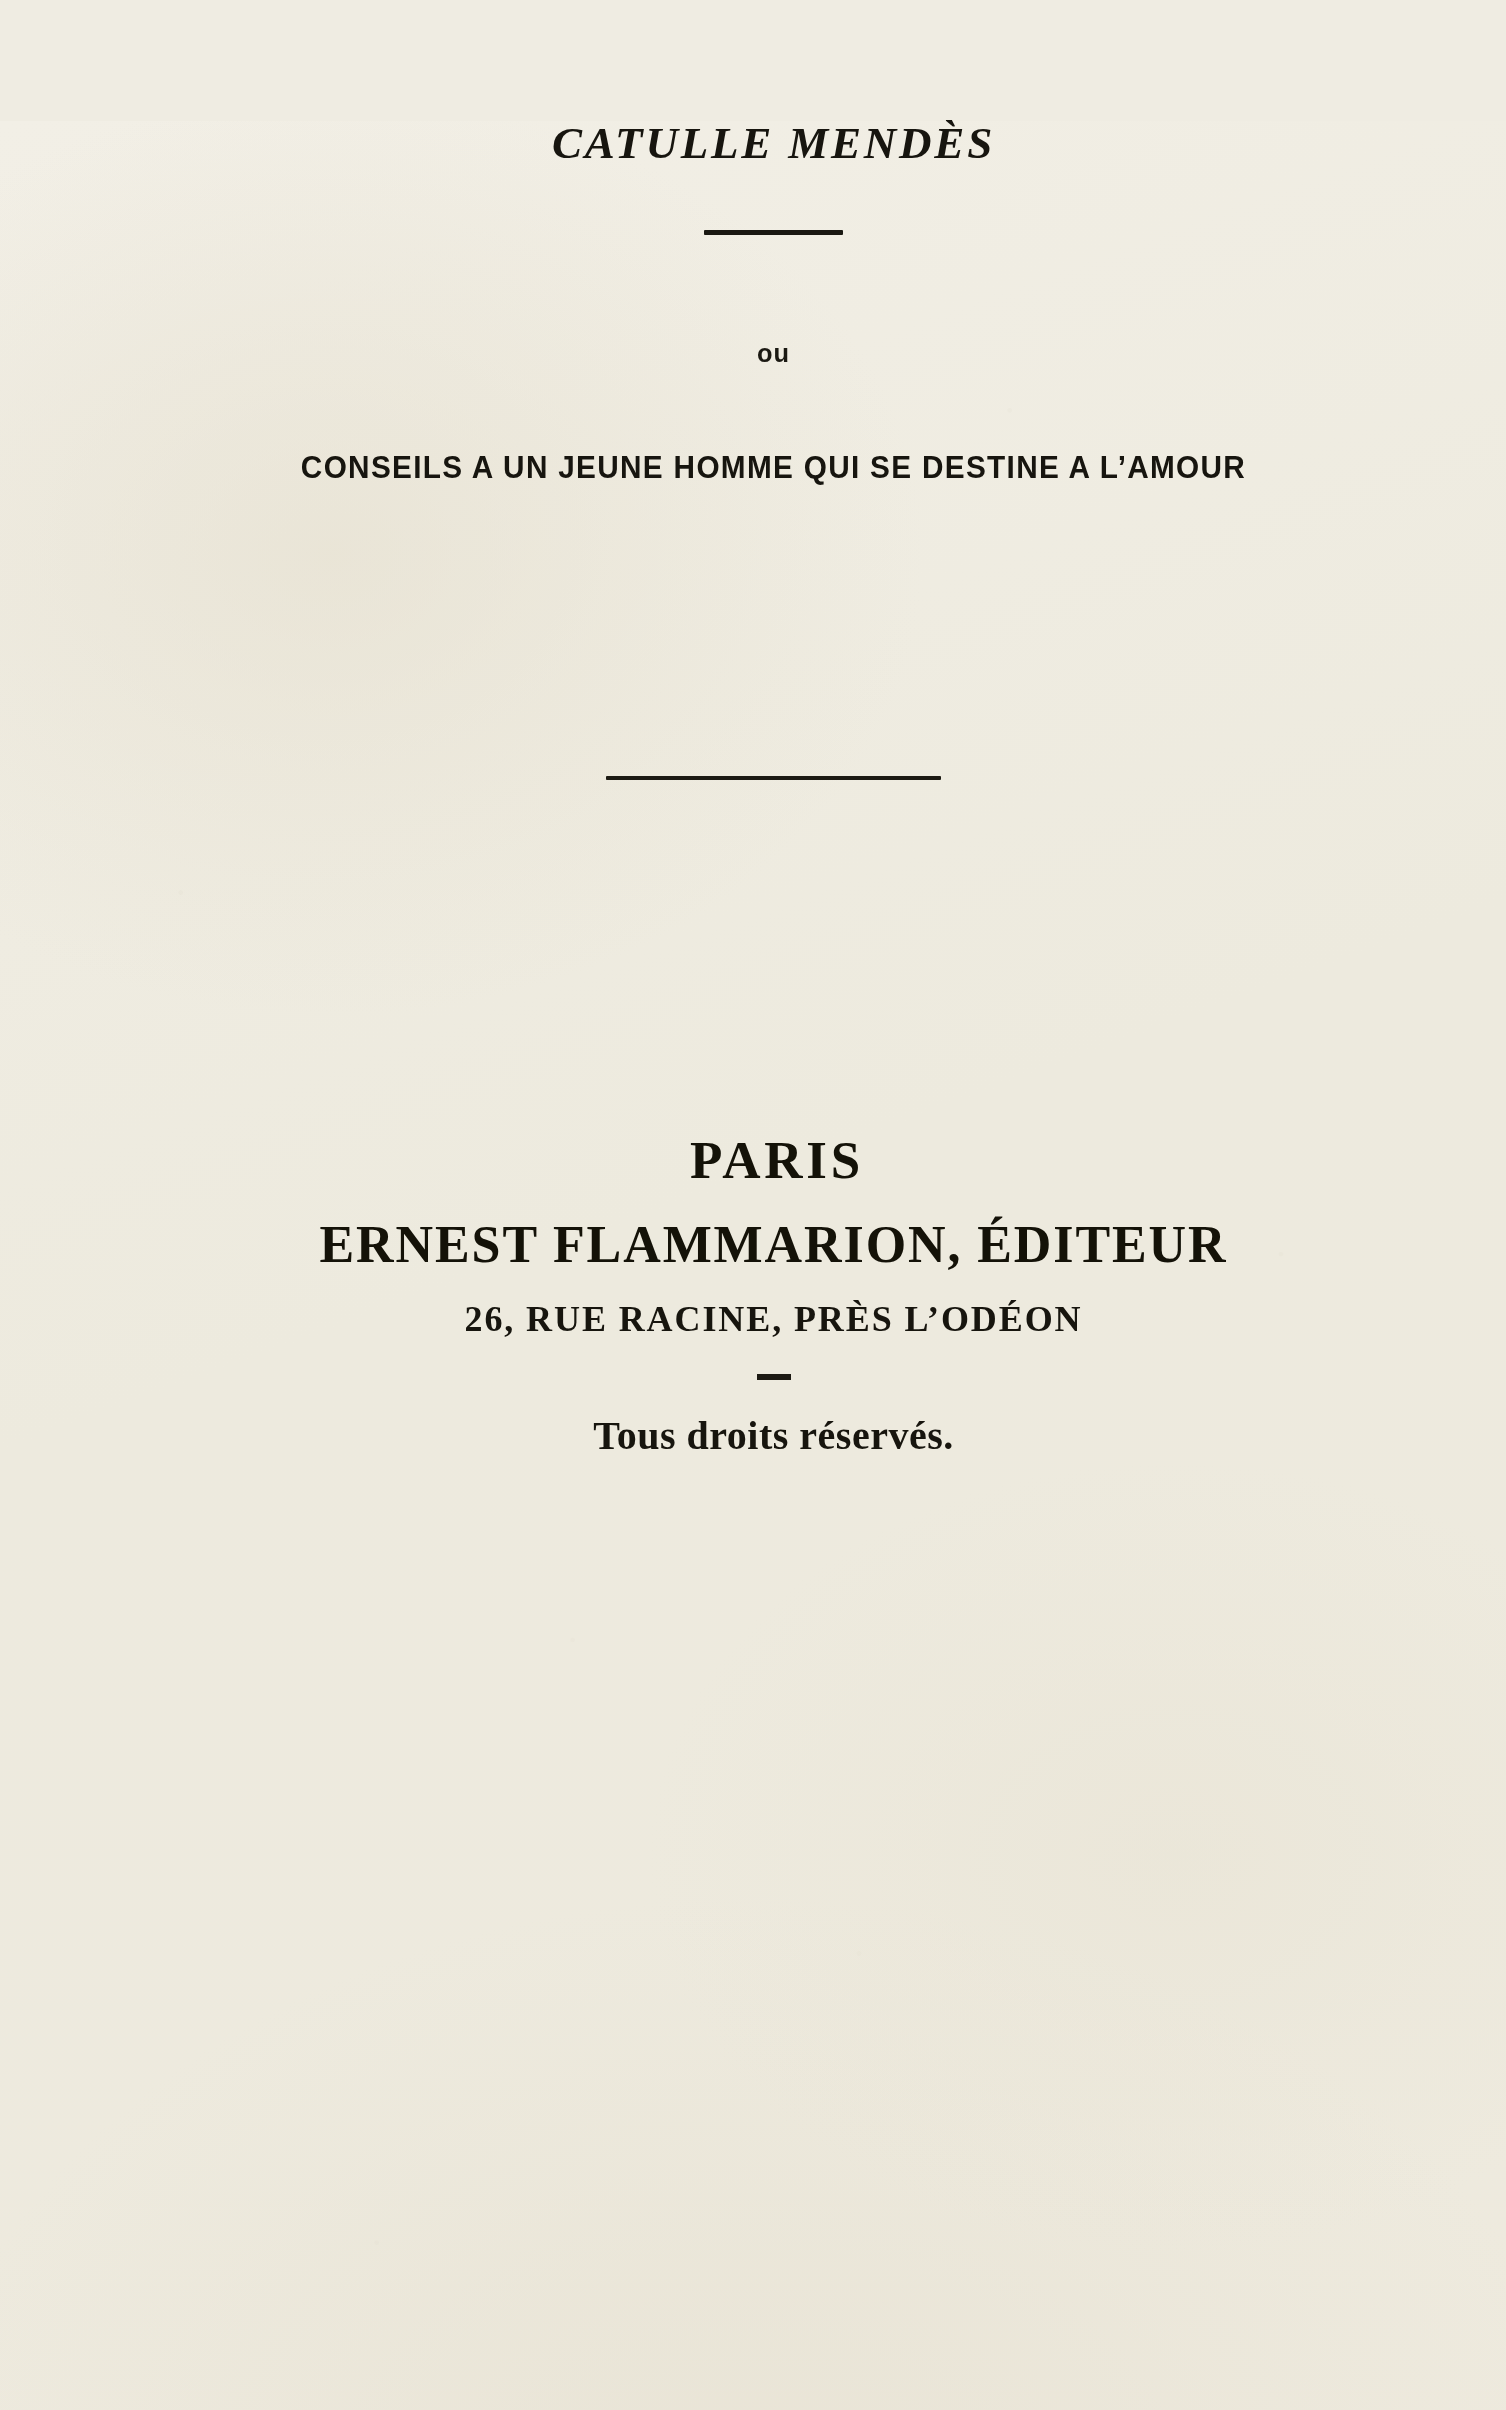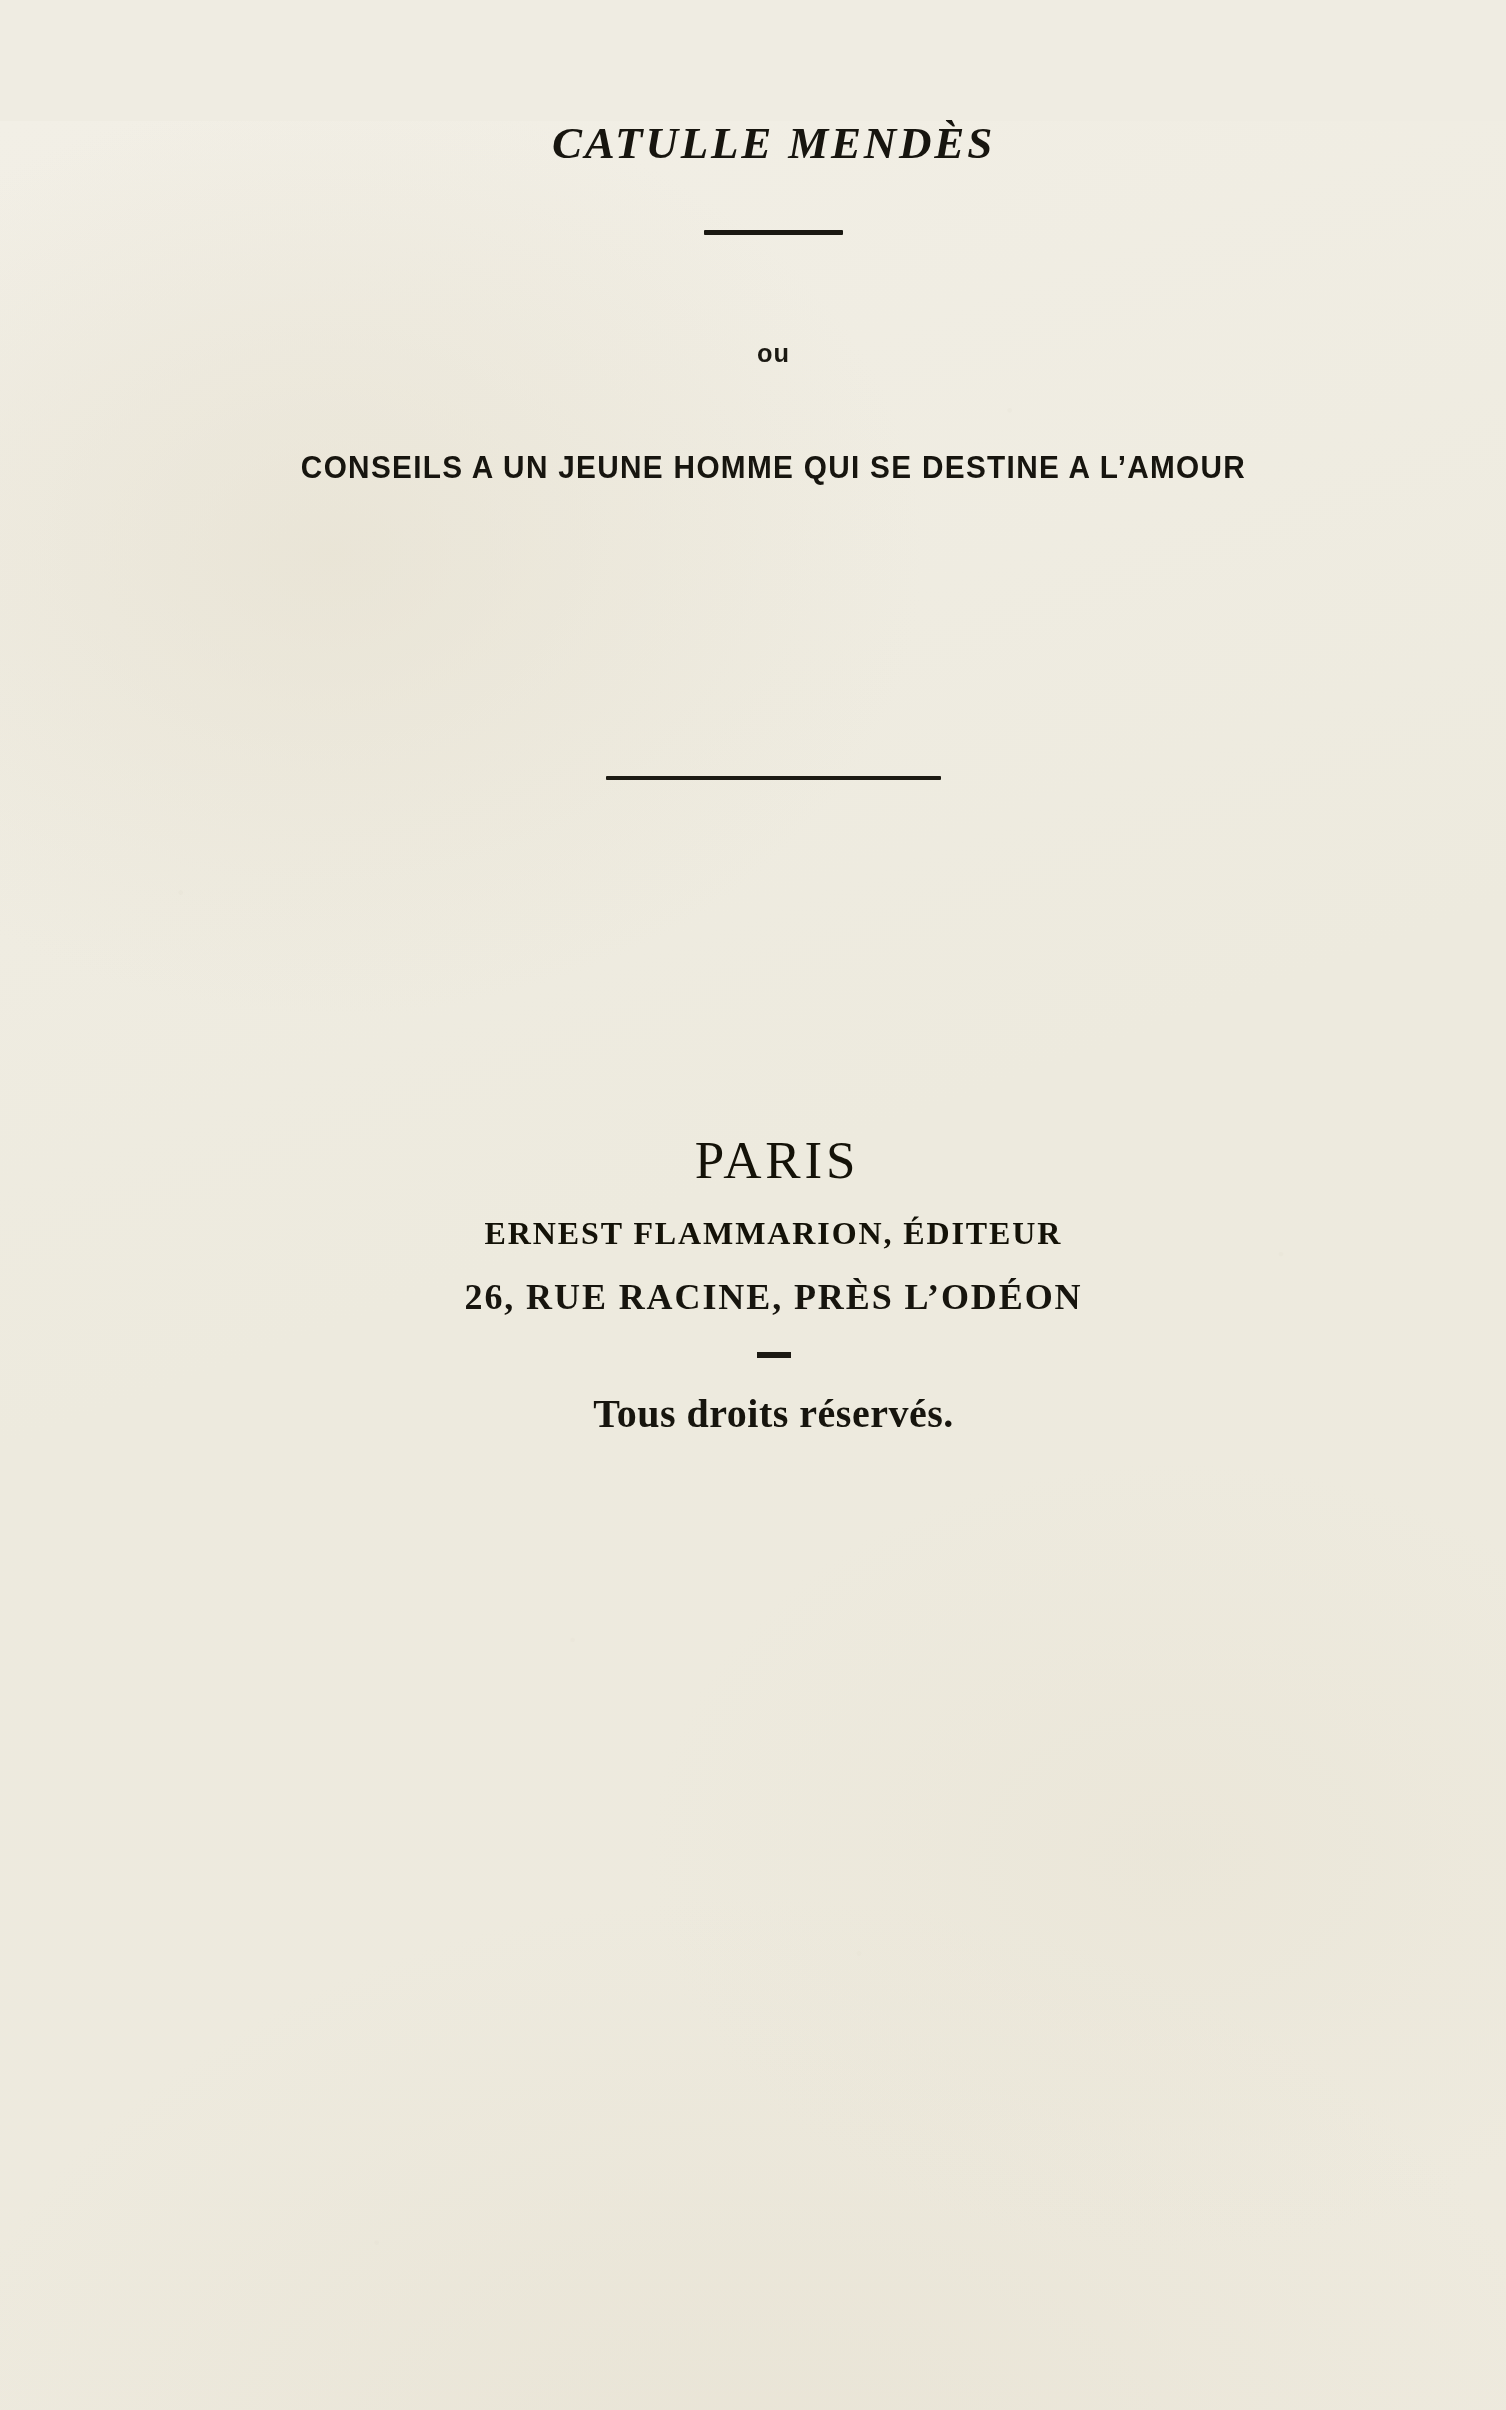--- a/index.html
+++ b/index.html
@@ -113,31 +113,31 @@
     margin: 290px auto 0 auto;
     border-radius: 0.9px;
   }
 
   
   .imprint {
     margin-top: 350px;
   }
   .city {
     font-family: "Liberation Serif", serif;
-    font-weight: 400;
+    font-weight: 700;
     font-size: 53px;
     letter-spacing: 3.8px;
     color: #141208;
     padding-left: 7px;
   }
   .publisher {
     margin-top: 24.5px;
     font-family: "Liberation Serif", serif;
     font-weight: 700;
-    font-size: 32px;
+    font-size: 52px;
     letter-spacing: 1.9px;
     color: #141208;
     white-space: nowrap;
   }
   .address {
     margin-top: 24.5px;
     font-family: "Liberation Serif", serif;
     font-weight: 700;
     font-size: 36px;
     letter-spacing: 1.9px;

